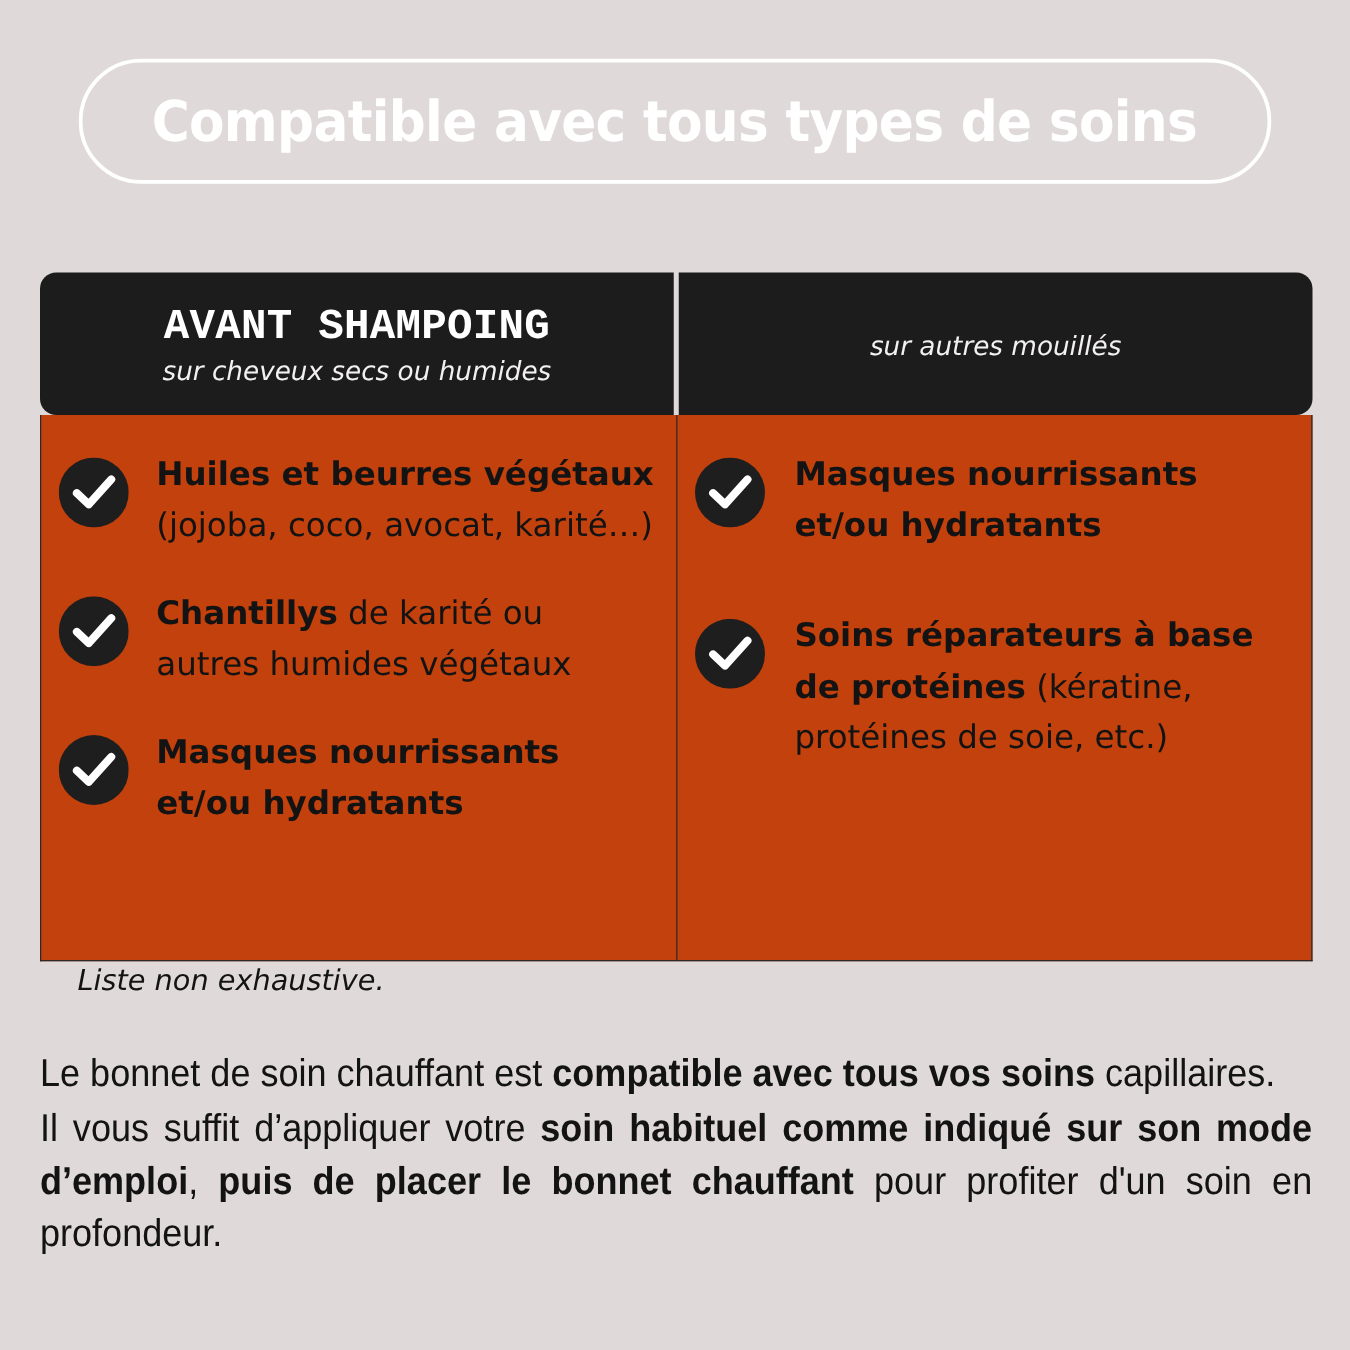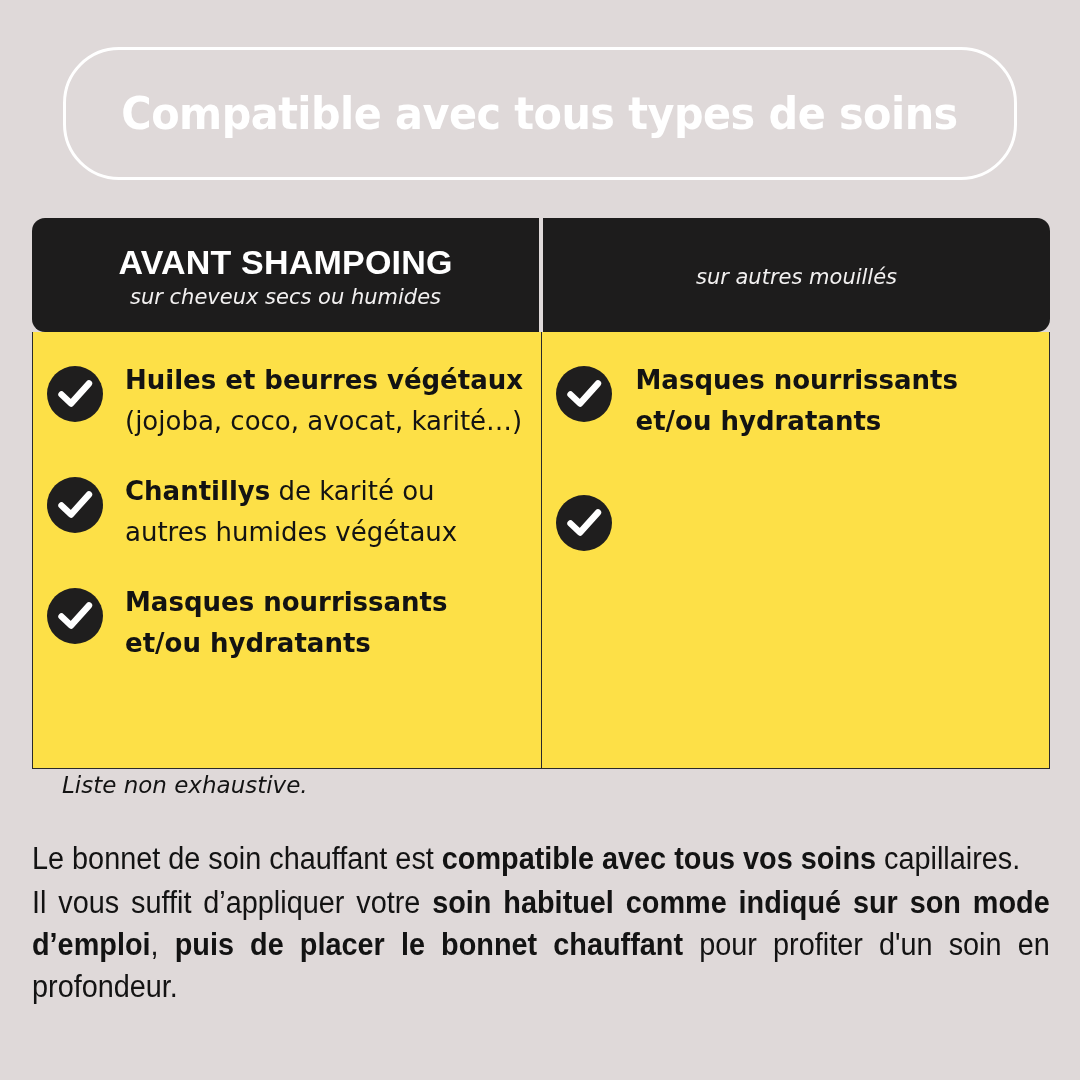--- a/index.html
+++ b/index.html
@@ -15,21 +15,21 @@
     overflow: hidden;
     position: relative;
   }
 
   
   .title-pill {
     position: absolute;
     left: 63px;
     top: 47px;
     width: 954px;
-    height: 133px;
+    height: 100px;
     box-sizing: border-box;
     border: 3px solid #ffffff;
     border-radius: 56px;
     display: flex;
     align-items: center;
     justify-content: center;
   }
   .title-text {
     color: #ffffff;
     font-family: "DejaVu Sans", sans-serif;
@@ -63,39 +63,39 @@
     display: flex;
     flex-direction: column;
     align-items: center;
     justify-content: center;
     padding-top: 4px;
   }
   .head-cell.left { border-radius: 13px 0 0 13px; }
   .head-cell.right { border-radius: 0 13px 13px 0; }
   .head-title {
     color: #ffffff;
-    font-family: Liberation Sans, sans-serif;
+    font-family: Liberation Mono, monospace;
     font-weight: bold;
     font-size: 34px;
     letter-spacing: 0.2px;
     line-height: 1.18;
   }
   .head-sub {
     color: #f2f0f0;
     font-family: "DejaVu Sans", sans-serif;
     font-style: italic;
     font-size: 21px;
     line-height: 1.3;
     margin-top: 2px;
   }
 
   .table-body {
     display: flex;
     width: 100%;
-    background: #fde047;
+    background: #c2410c;
     border: 1px solid #2a2a2a;
     border-top: none;
     box-sizing: border-box;
     height: 437px;
   }
   .body-col {
     flex: 1 1 0;
     box-sizing: border-box;
     padding: 26px 14px 0 14px;
   }
@@ -236,20 +236,21 @@
         <span class="item-text"><b>Masques nourrissants et/ou hydratants</b><span></span></span>
       </div>
 
       <div class="item item-r2">
         <span class="check-wrap">
           <svg class="check-circle" viewBox="0 0 56 56" xmlns="http://www.w3.org/2000/svg">
             <circle cx="28" cy="28" r="28" fill="#1f1e1e"></circle>
             <path d="M14.5 28.5 L24 37.5 L42 17.5" fill="none" stroke="#ffffff" stroke-width="6.4" stroke-linecap="round" stroke-linejoin="round"></path>
           </svg>
         </span>
+        <span class="item-text"><b>Soins réparateurs à base de protéines</b><span> (kératine, protéines de soie, etc.)</span></span>
       </div>
 
     </div>
 
   </div>
 </div>
 
 <div class="footnote">Liste non exhaustive.</div>
 
 <div class="paragraphs">

